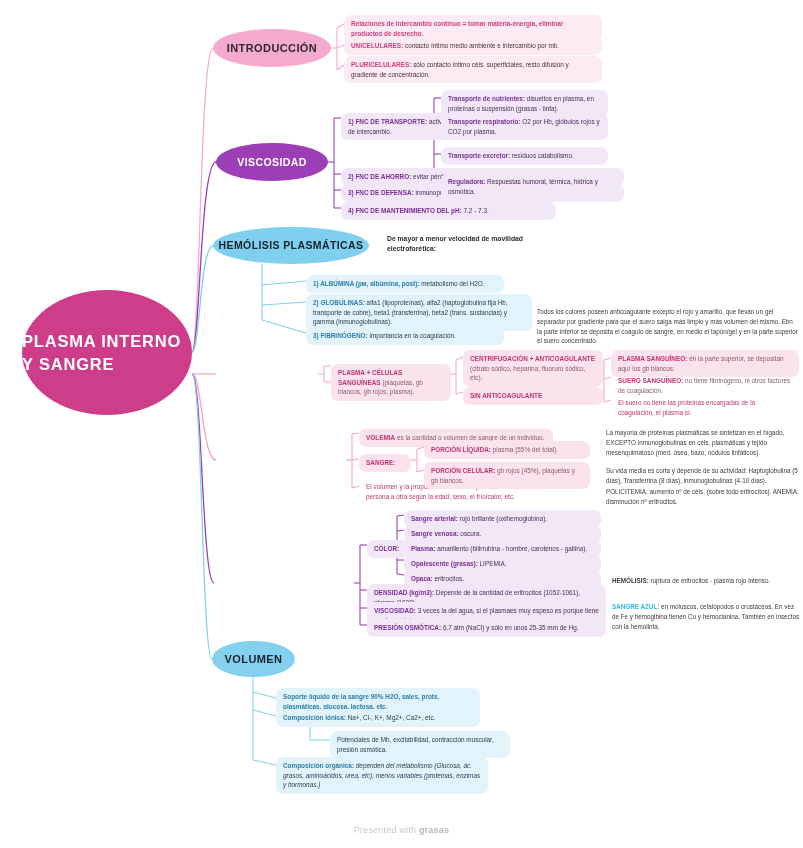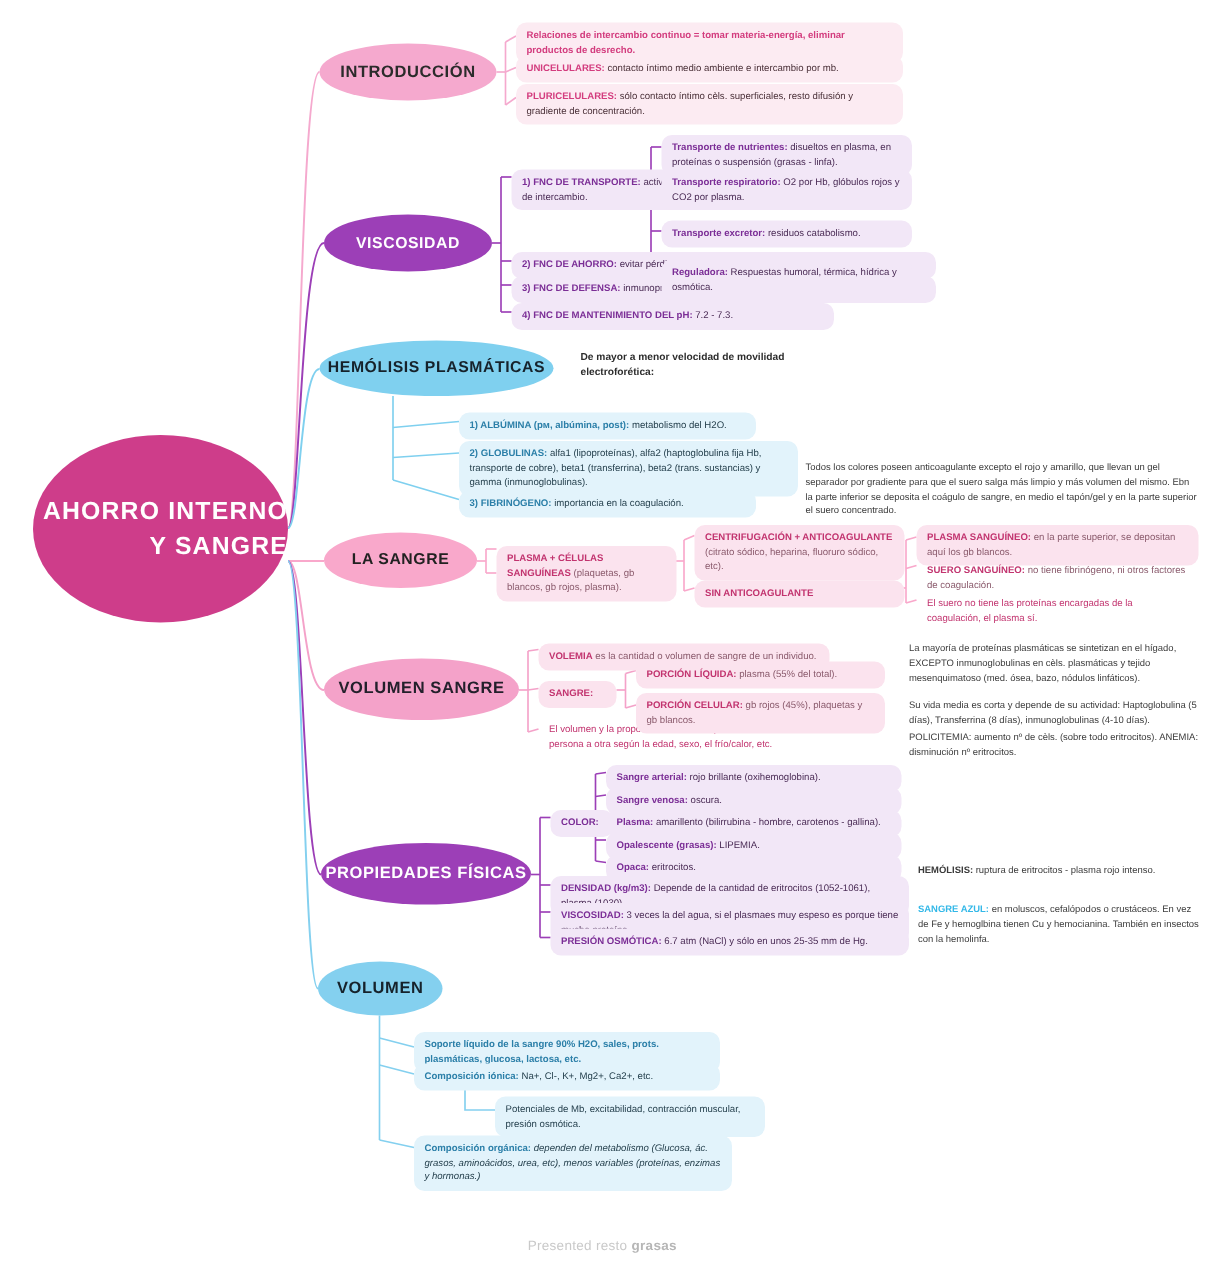--- a/index.html
+++ b/index.html
@@ -7,21 +7,21 @@
     width:803px;height:848px;background:#ffffff;
     font-family:"Liberation Sans","DejaVu Sans",sans-serif;
     position:relative;overflow:hidden;
   }
   #canvas{position:absolute;inset:0;}
   svg.links{position:absolute;left:0;top:0;width:803px;height:848px;pointer-events:none;}
 
   
   .node{
     position:absolute;display:flex;align-items:center;justify-content:center;
-    text-align:right;border-radius:50%;color:#ffffff;
+    text-align:left;border-radius:50%;color:#ffffff;
     letter-spacing:.4px;line-height:1.15;
   }
   .node.root{
     background:#CE3D8A;width:170px;height:125px;left:22px;top:290px;
     font-size:16.5px;font-weight:bold;letter-spacing:.8px;line-height:1.35;
   }
   .node.intro{background:#F5A9CE;left:213px;top:29px;width:118px;height:38px;font-size:11px;font-weight:bold;color:#2b2b2b;}
   .node.funciones{background:#9C3FB7;left:216px;top:143px;width:112px;height:38px;font-size:10.5px;font-weight:bold;}
   .node.proteinas{background:#7FD0EF;left:213px;top:227px;width:156px;height:37px;font-size:10.5px;font-weight:bold;color:#16222b;}
   .node.sangre{background:#F9A8CB;left:216px;top:355px;width:102px;height:37px;font-size:10.5px;font-weight:bold;color:#222;}
@@ -139,21 +139,21 @@
     <path d="M397,574 L404,575" stroke="#9C3FB7" stroke-width="1.1" fill="none"></path>
 
     <path d="M253,677 L253,760" stroke="#84D0EF" stroke-width="1.1" fill="none"></path>
     <path d="M253,692 L276,698" stroke="#84D0EF" stroke-width="1.1" fill="none"></path>
     <path d="M253,710 L276,716" stroke="#84D0EF" stroke-width="1.1" fill="none"></path>
     <path d="M253,760 L276,765" stroke="#84D0EF" stroke-width="1.1" fill="none"></path>
     <path d="M310,722 L310,740 L330,740" stroke="#84D0EF" stroke-width="1.1" fill="none"></path>
   </svg>
 
   <div class="node root">
-    <span>AHORRO INTERNO Y SANGRE</span>
+    <span>PLASMA INTERNO Y SANGRE</span>
   </div>
 
   <div class="node intro">
     <span>INTRODUCCIÓN</span>
   </div>
   <div class="box pink-l accent-pink" style="left:344px;top:15px;width:258px;">
     <b>Relaciones de intercambio continuo = tomar materia-energía, eliminar productos de desrecho.</b><span></span>
   </div>
   <div class="box pink-l accent-pink" style="left:344px;top:37px;width:258px;">
     <b>UNICELULARES:</b><span> contacto íntimo medio ambiente e intercambio por mb.</span>
@@ -198,67 +198,58 @@
     <b>1) ALBÚMINA (pм, albúmina, post):</b><span> metabolismo del H2O.</span>
   </div>
   <div class="box blue accent-blue" style="left:306px;top:294px;width:226px;">
     <b>2) GLOBULINAS:</b><span> alfa1 (lipoproteínas), alfa2 (haptoglobulina fija Hb, transporte de cobre), beta1 (transferrina), beta2 (trans. sustancias) y gamma (inmunoglobulinas).</span>
   </div>
   <div class="box blue accent-blue" style="left:306px;top:327px;width:198px;">
     <b>3) FIBRINÓGENO:</b><span> importancia en la coagulación.</span>
   </div>
   <div class="note" style="left:537px;top:307px;width:262px;">Todos los colores poseen anticoagulante excepto el rojo y amarillo, que llevan un gel separador por gradiente para que el suero salga más limpio y más volumen del mismo. Ebn la parte inferior se deposita el coágulo de sangre, en medio el tapón/gel y en la parte superior el suero concentrado.</div>
 
-  <div class="node sangre">
-    <span>LA SANGRE</span>
-  </div>
   <div class="box pink-d" style="left:331px;top:364px;width:120px;">
     <b>PLASMA + CÉLULAS SANGUÍNEAS</b><span style="color:#8a5a6c"> (plaquetas, gb blancos, gb rojos, plasma).</span>
   </div>
   <div class="box pink-d" style="left:463px;top:350px;width:140px;">
     <b>CENTRIFUGACIÓN + ANTICOAGULANTE</b><span style="color:#8a5a6c"> (citrato sódico, heparina, fluoruro sódico, etc).</span>
   </div>
   <div class="box pink-d" style="left:463px;top:387px;width:140px;">
     <b>SIN ANTICOAGULANTE</b><span></span>
   </div>
   <div class="box pink-d" style="left:611px;top:350px;width:188px;">
     <b>PLASMA SANGUÍNEO:</b><span style="color:#8a5a6c"> en la parte superior, se depositan aquí los gb blancos.</span>
   </div>
   <div class="box pink-d" style="left:611px;top:372px;width:188px;background:transparent;">
     <b>SUERO SANGUÍNEO:</b><span style="color:#8a5a6c"> no tiene fibrinógeno, ni otros factores de coagulación.</span>
   </div>
   <div class="box pink-d" style="left:611px;top:394px;width:188px;background:transparent;">
     <span style="color:#c2346f">El suero no tiene las proteínas encargadas de la coagulación, el plasma sí.</span>
   </div>
 
-  <div class="node volumen">
-    <span>VOLUMEN SANGRE</span>
-  </div>
   <div class="box pink-d" style="left:359px;top:429px;width:194px;">
     <b>VOLEMIA</b><span style="color:#8a5a6c"> es la cantidad o volumen de sangre de un individuo.</span>
   </div>
   <div class="box pink-d" style="left:359px;top:454px;width:52px;">
     <b>SANGRE:</b>
   </div>
   <div class="box pink-d" style="left:359px;top:478px;width:194px;background:transparent;">
     <span style="color:#c2346f">El volumen y la proporción de sus componentes varía de una persona a otra según la edad, sexo, el frío/calor, etc.</span>
   </div>
   <div class="box pink-d" style="left:424px;top:441px;width:166px;">
     <b>PORCIÓN LÍQUIDA:</b><span style="color:#8a5a6c"> plasma (55% del total).</span>
   </div>
   <div class="box pink-d" style="left:424px;top:462px;width:166px;">
     <b>PORCIÓN CELULAR:</b><span style="color:#8a5a6c"> gb rojos (45%), plaquetas y gb blancos.</span>
   </div>
   <div class="note" style="left:606px;top:428px;width:195px;">La mayoría de proteínas plasmáticas se sintetizan en el hígado, EXCEPTO inmunoglobulinas en cèls. plasmáticas y tejido mesenquimatoso (med. ósea, bazo, nódulos linfáticos).</div>
   <div class="note" style="left:606px;top:466px;width:195px;">Su vida media es corta y depende de su actividad: Haptoglobulina (5 días), Transferrina (8 días), inmunoglobulinas (4-10 días).</div>
   <div class="note" style="left:606px;top:487px;width:195px;">POLICITEMIA: aumento nº de cèls. (sobre todo eritrocitos). ANEMIA: disminución nº eritrocitos.</div>
 
-  <div class="node propiedades">
-    <span>PROPIEDADES FÍSICAS</span>
-  </div>
   <div class="box purple accent-purple" style="left:367px;top:540px;width:42px;">
     <b>COLOR:</b>
   </div>
   <div class="box purple accent-purple" style="left:367px;top:584px;width:239px;">
     <b>DENSIDAD (kg/m3):</b><span> Depende de la cantidad de eritrocitos (1052-1061), plasma (1030).</span>
   </div>
   <div class="box purple accent-purple" style="left:367px;top:602px;width:239px;">
     <b>VISCOSIDAD:</b><span> 3 veces la del agua, si el plasmaes muy espeso es porque tiene mucha proteína.</span>
   </div>
   <div class="box purple accent-purple" style="left:367px;top:619px;width:239px;">
@@ -296,16 +287,16 @@
     <b>Composición iónica:</b><span> Na+, Cl-, K+, Mg2+, Ca2+, etc.</span>
   </div>
   <div class="box blue accent-blue" style="left:330px;top:731px;width:180px;">
     <span>Potenciales de Mb, excitabilidad, contracción muscular, presión osmótica.</span>
   </div>
   <div class="box blue accent-blue" style="left:276px;top:757px;width:212px;">
     <b>Composición orgánica:</b><i> dependen del metabolismo (Glucosa, ác. grasos, aminoácidos, urea, etc), menos variables (proteínas, enzimas y hormonas.)</i>
   </div>
 
   <div class="footer">
-    <span>Presented resto </span><b>grasas</b>
+    <span>Presented with </span><b>grasas</b>
   </div>
 
 </div>
 
 </body></html>

